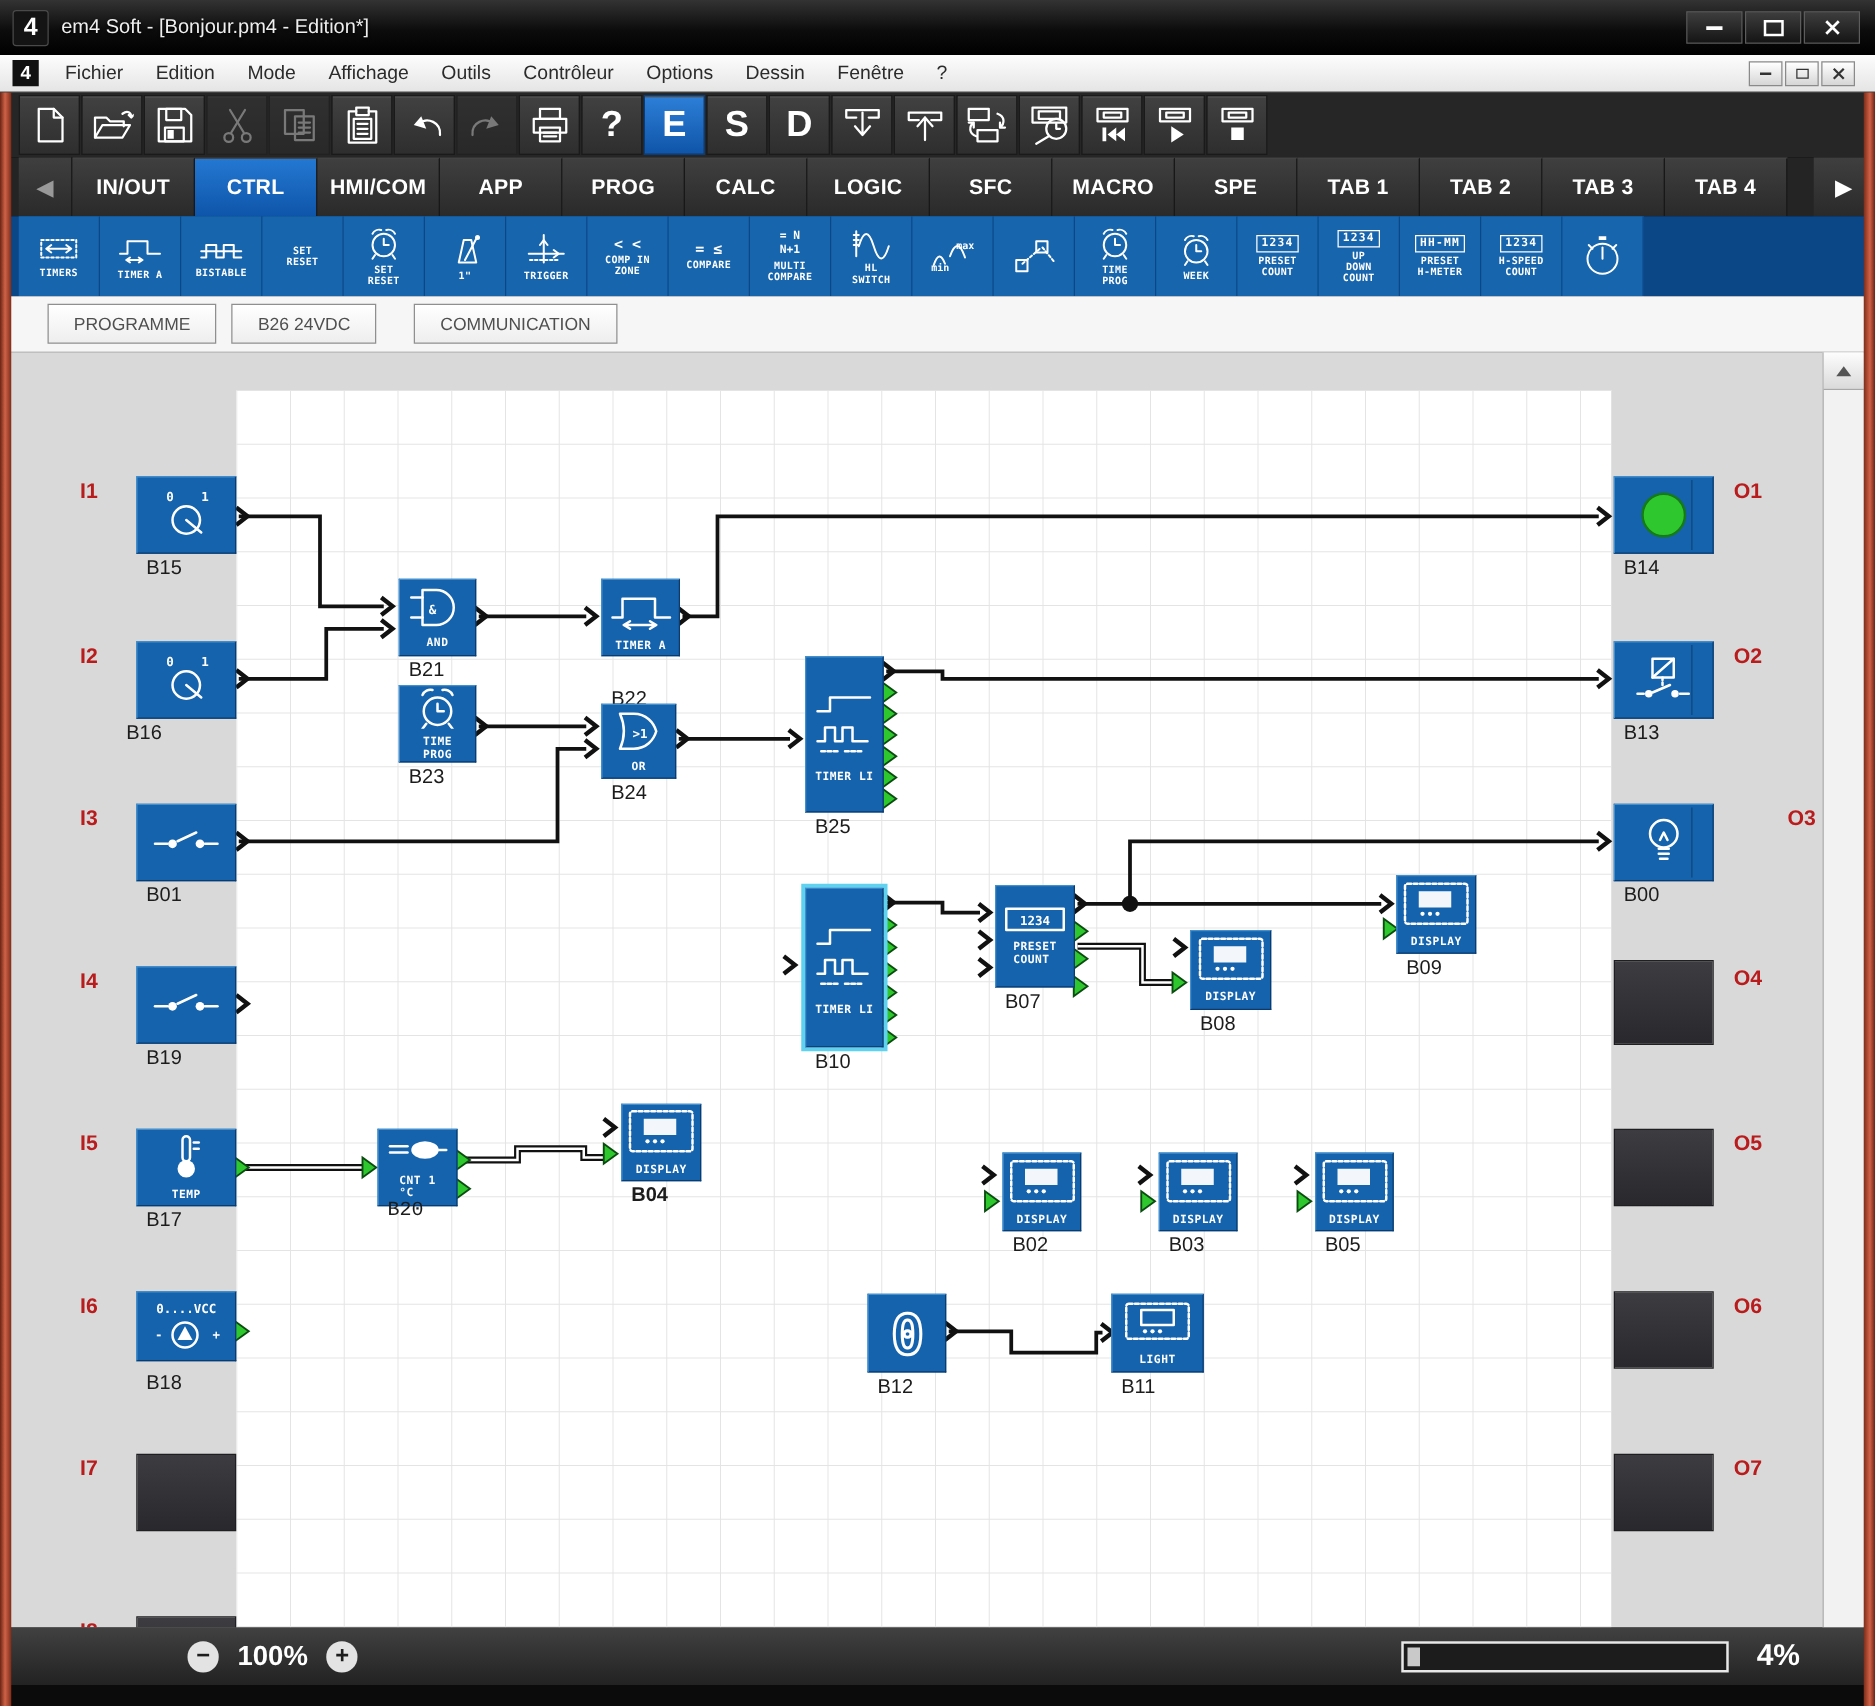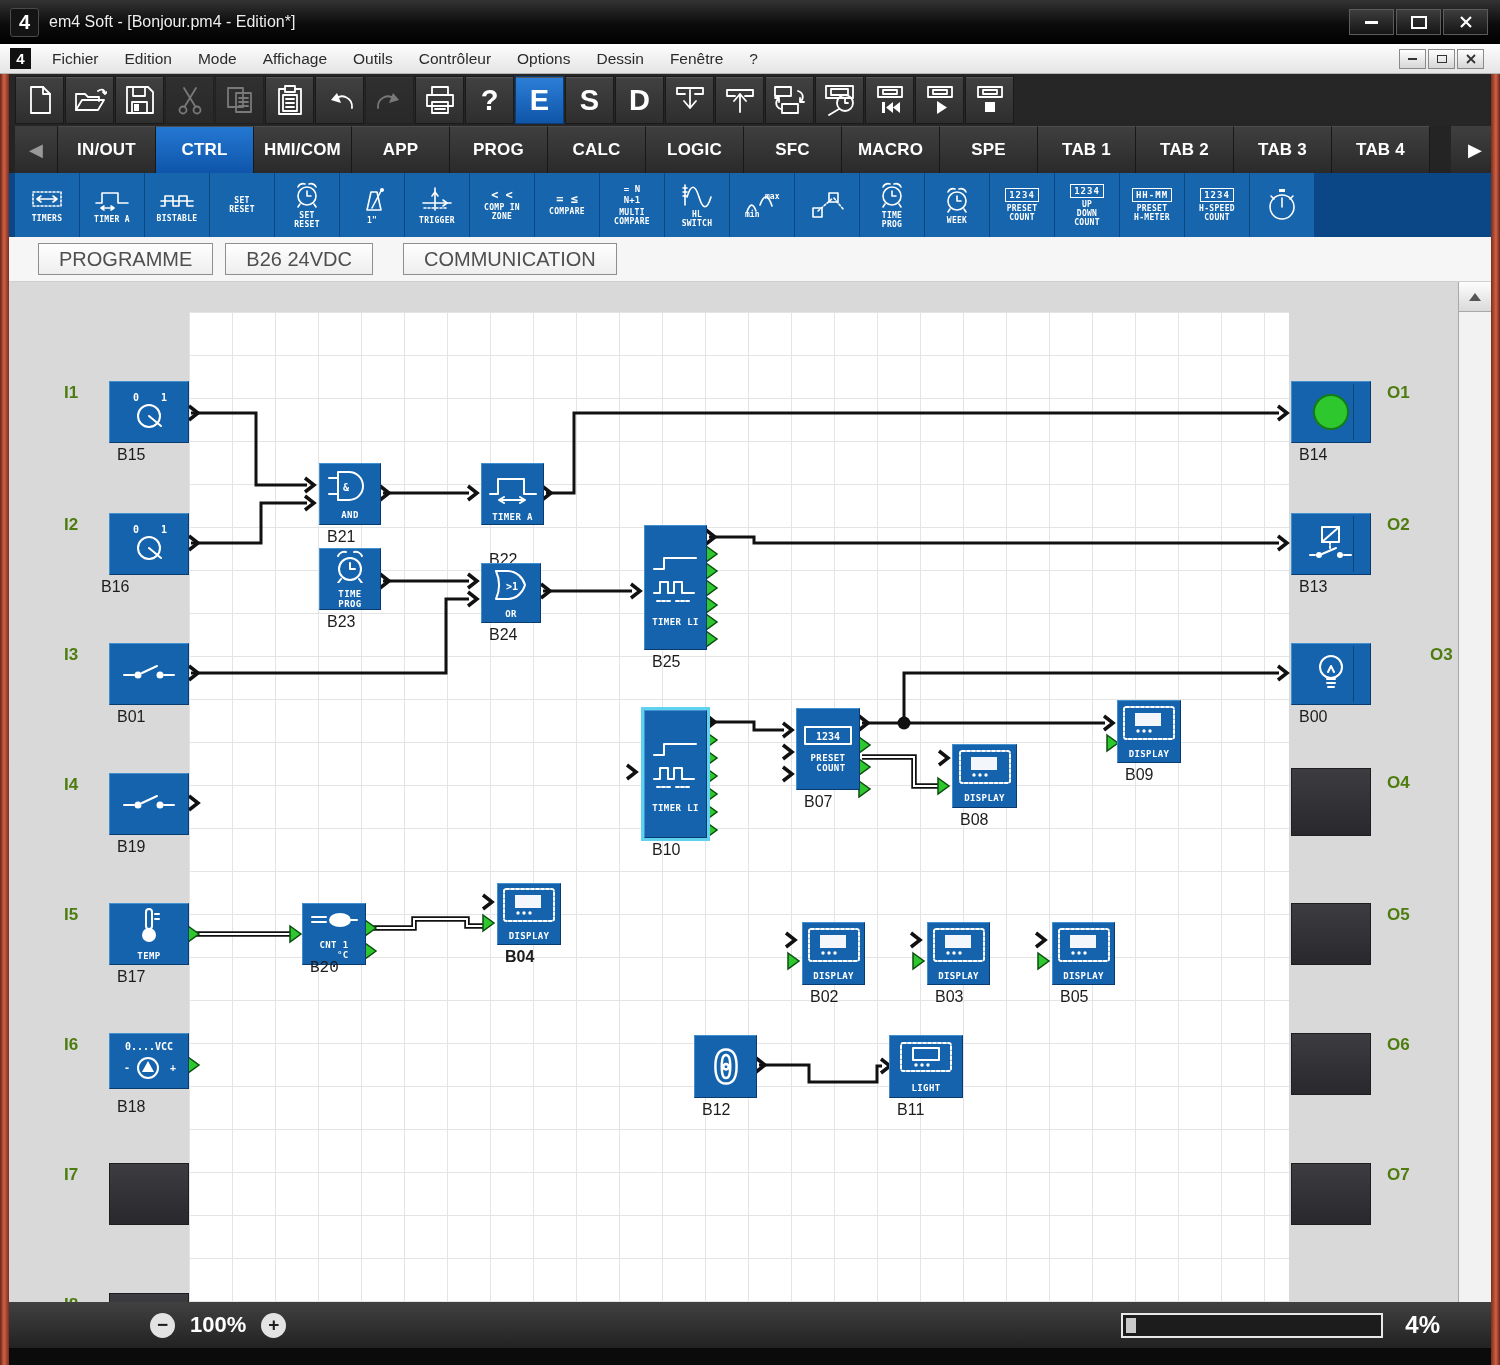--- a/index.html
+++ b/index.html
@@ -37,35 +37,35 @@
   
   .blockbar{position:absolute;top:173px;left:0;right:0;height:64px;background:#0b4787;display:flex;padding-left:15px;box-sizing:border-box}
   .bbtn{width:65px;height:64px;flex:none;background:#1665ad;border-right:1px solid #0b4787;box-sizing:border-box;display:flex;flex-direction:column;align-items:center;justify-content:center;gap:2px;overflow:hidden}
   .blab{color:#fff;font:bold 8px "DejaVu Sans Mono",monospace;line-height:9px;text-align:center;white-space:pre-line;letter-spacing:.3px}
   .btxt{color:#fff;font:bold 10px "DejaVu Sans Mono",monospace;white-space:pre-line;text-align:center;line-height:11px}
   .bbox{color:#fff;font:bold 9px "DejaVu Sans Mono",monospace;border:1px solid #fff;padding:1px 3px;letter-spacing:1px}
   .bst{stroke:#fff;fill:none;stroke-width:1.6;stroke-linecap:round;stroke-linejoin:round}
   .bit{fill:#fff;font:bold 8px "DejaVu Sans Mono",monospace}
   
   .progrow{position:absolute;top:237px;left:0;right:0;height:45px;background:#f6f6f6;border-bottom:1px solid #cfcfcf;display:flex;align-items:center;padding-left:38px;gap:12px;box-sizing:border-box}
-  .pbtn{height:30px;padding:0 20px;background:linear-gradient(#fff,#eee);border:1px solid #8f8f8f;color:#4f4f4f;font-size:20px;display:flex;align-items:center}
+  .pbtn{height:30px;padding:0 20px;background:linear-gradient(#fff,#eee);border:1px solid #8f8f8f;color:#4f4f4f;font-size:14px;display:flex;align-items:center}
   .pbtn.comm{margin-left:18px}
   
   .workarea{position:absolute;top:282px;left:0;right:0;height:1020px;background:#d9d9d9}
   .canvas{position:absolute;left:9px;top:0;width:1449px;height:1020px;overflow:hidden}
   .page{position:absolute;left:180px;top:30px;width:1100px;height:990px;background:#fff;background-image:linear-gradient(#e4e4e4 1px,transparent 1px),linear-gradient(90deg,#e4e4e4 1px,transparent 1px);background-size:43px 43px}
   #wires{position:absolute;left:0;top:0;width:1449px;height:1020px}
   .blk{position:absolute;background:#1563ac;border-top:1px solid #4390cf;border-left:1px solid #4390cf;border-right:1px solid #0a3a6e;border-bottom:1px solid #0a3a6e;box-sizing:border-box;display:flex;flex-direction:column;align-items:center;justify-content:center;color:#fff;overflow:hidden}
   .blk.sel{outline:3px solid #5fd2ef}
   .blk.outblk::after{content:"";position:absolute;top:2px;bottom:2px;right:16px;width:1px;background:rgba(8,40,78,.5)}
-  .blklabel{font:bold 9px "DejaVu Sans Mono",monospace;line-height:10px;text-align:right;white-space:pre-line;letter-spacing:.4px;margin-top:6px}
+  .blklabel{font:bold 9px "DejaVu Sans Mono",monospace;line-height:10px;text-align:left;white-space:pre-line;letter-spacing:.4px;margin-top:6px}
   .st{stroke:#fff;fill:none;stroke-width:2;stroke-linecap:round;stroke-linejoin:round}
   .it{fill:#fff;font:bold 10px "DejaVu Sans Mono",monospace}
   .bid{position:absolute;font:500 16px "Liberation Sans",sans-serif;color:#1c1c1c}
-  .iolab{position:absolute;font:600 17px "Liberation Sans",sans-serif;color:#4d7c0f}
+  .iolab{position:absolute;font:600 17px "Liberation Sans",sans-serif;color:#b91c1c}
   .slot{position:absolute;background:linear-gradient(#3d3d41,#29292d);border:1px solid #1f1f22;box-sizing:border-box}
   .vscroll{position:absolute;left:1458px;top:0;width:33px;height:1020px;background:#f2f2f2;border-left:1px solid #a8a8a8;box-sizing:border-box}
   .sbtn{width:100%;height:30px;background:linear-gradient(#fdfdfd,#dadada);border-bottom:1px solid #a8a8a8;display:flex;align-items:center;justify-content:center;box-sizing:border-box}
   .tri-up{width:0;height:0;border-left:6px solid transparent;border-right:6px solid transparent;border-bottom:8px solid #555}
   
   .statusbar{position:absolute;top:1302px;left:0;right:0;height:46px;background:linear-gradient(#414141,#222);display:flex;align-items:center;padding:0 60px 0 150px;box-sizing:border-box}
   .zoomctl{display:flex;align-items:center;gap:15px}
   .zbtn{width:25px;height:25px;border-radius:50%;background:#e3e3e3;color:#1d1d1d;font:bold 19px/24px "Liberation Sans",sans-serif;text-align:center}
   .zlabel{color:#fff;font:bold 22px "Liberation Sans",sans-serif}
   .memwrap{margin-left:auto;display:flex;align-items:center;gap:22px}

